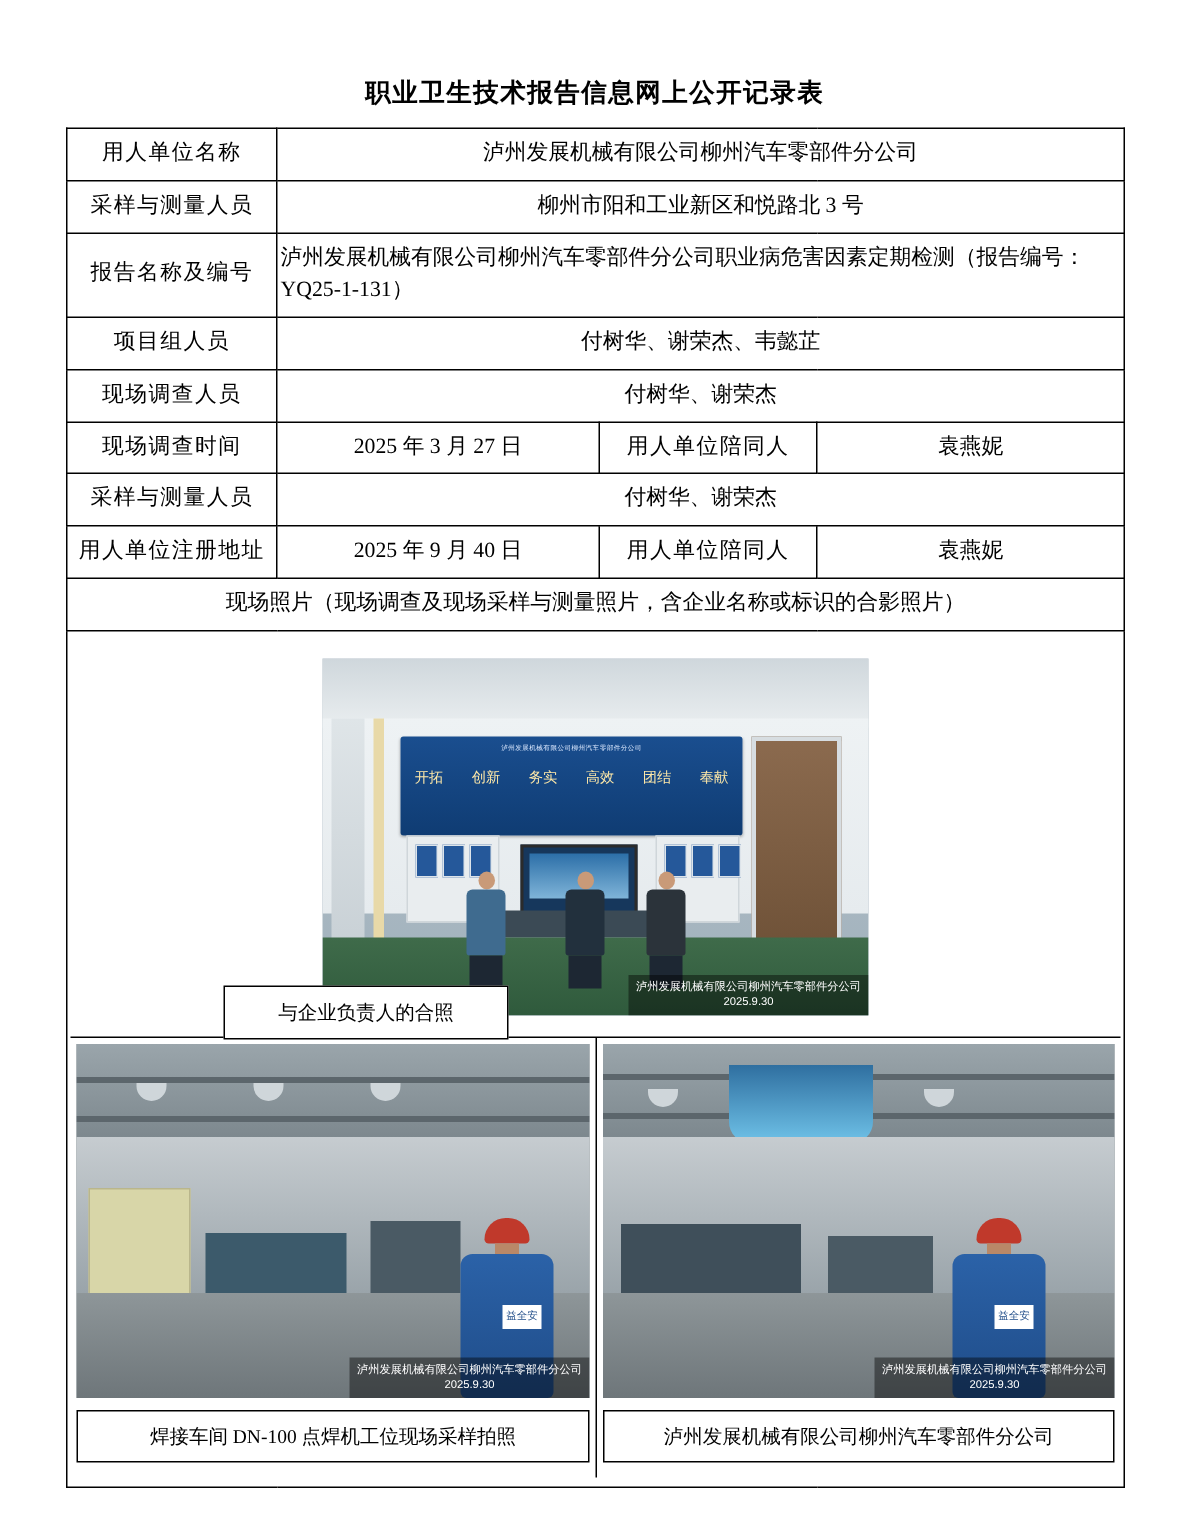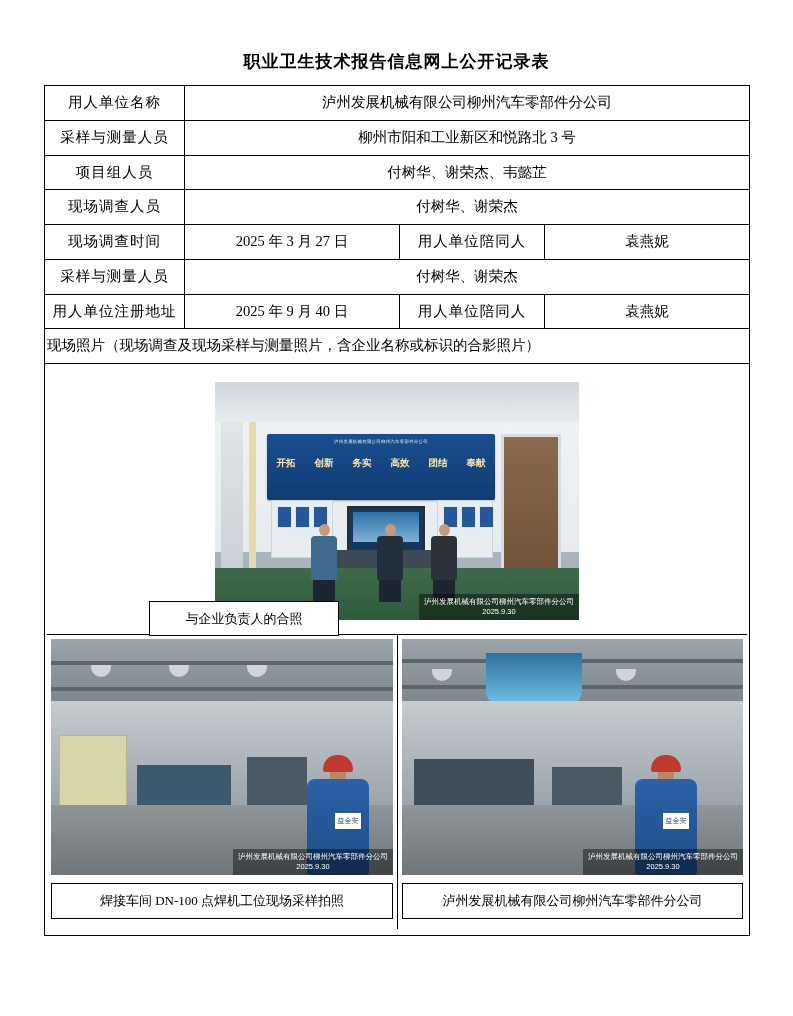--- a/index.html
+++ b/index.html
@@ -48,21 +48,21 @@
     letter-spacing: 1px;
   }
   td.value {
     text-align: center;
   }
   td.value-left {
     text-align: left;
     padding-left: 8px;
   }
   td.photos-header {
-    text-align: left;
+    text-align: center;
     padding-left: 8px;
     font-size: 14.5px;
   }
   td.photo-cell {
     padding: 0;
     vertical-align: top;
   }
   
   .photo-block-1 {
     padding: 12px 0 6px 0;
@@ -94,21 +94,21 @@
     background: linear-gradient(#1a4e8f, #0f3c73);
     border-radius: 2px;
     box-shadow: 0 1px 2px rgba(0,0,0,.3);
   }
   .p1 .banner .bn-top {
     color: #dce9ff; font-size: 4.4px; text-align: center; margin-top: 5px;
     font-family: "Liberation Sans", sans-serif; letter-spacing: .3px;
   }
   .p1 .banner .bn-words {
     display: flex; justify-content: space-around; margin-top: 10px;
-    color: #ffe9a8; font-size: 9.5px; font-weight: bold;
+    color: #ffe9a8; font-size: 9.5px; font-weight: normal;
     font-family: "Liberation Serif", serif;
   }
   .p1 .screen {
     position: absolute; left: 132px; top: 124px; width: 74px; height: 44px;
     background: #16375c; border: 2px solid #2b2b2b;
   }
   .p1 .screen .scr-in {
     margin: 4px; height: 30px; background: linear-gradient(#2c6fa8, #7fb4d8);
   }
   .p1 .cab-left {
@@ -272,20 +272,24 @@
       <col style="width:205px">
     </colgroup>
     <tbody>
       <tr>
         <td class="label">用人单位名称</td>
         <td class="value" colspan="3">泸州发展机械有限公司柳州汽车零部件分公司</td>
       </tr>
       <tr>
         <td class="label">采样与测量人员</td>
         <td class="value" colspan="3">柳州市阳和工业新区和悦路北 3 号</td>
+      </tr>
+      <tr>
+        <td class="label">报告名称及编号</td>
+        <td class="value-left" colspan="3">泸州发展机械有限公司柳州汽车零部件分公司职业病危害因素定期检测（报告编号：YQ25-1-131）</td>
       </tr>
       <tr>
         <td class="label">项目组人员</td>
         <td class="value" colspan="3">付树华、谢荣杰、韦懿芷</td>
       </tr>
       <tr>
         <td class="label">现场调查人员</td>
         <td class="value" colspan="3">付树华、谢荣杰</td>
       </tr>
       <tr>

